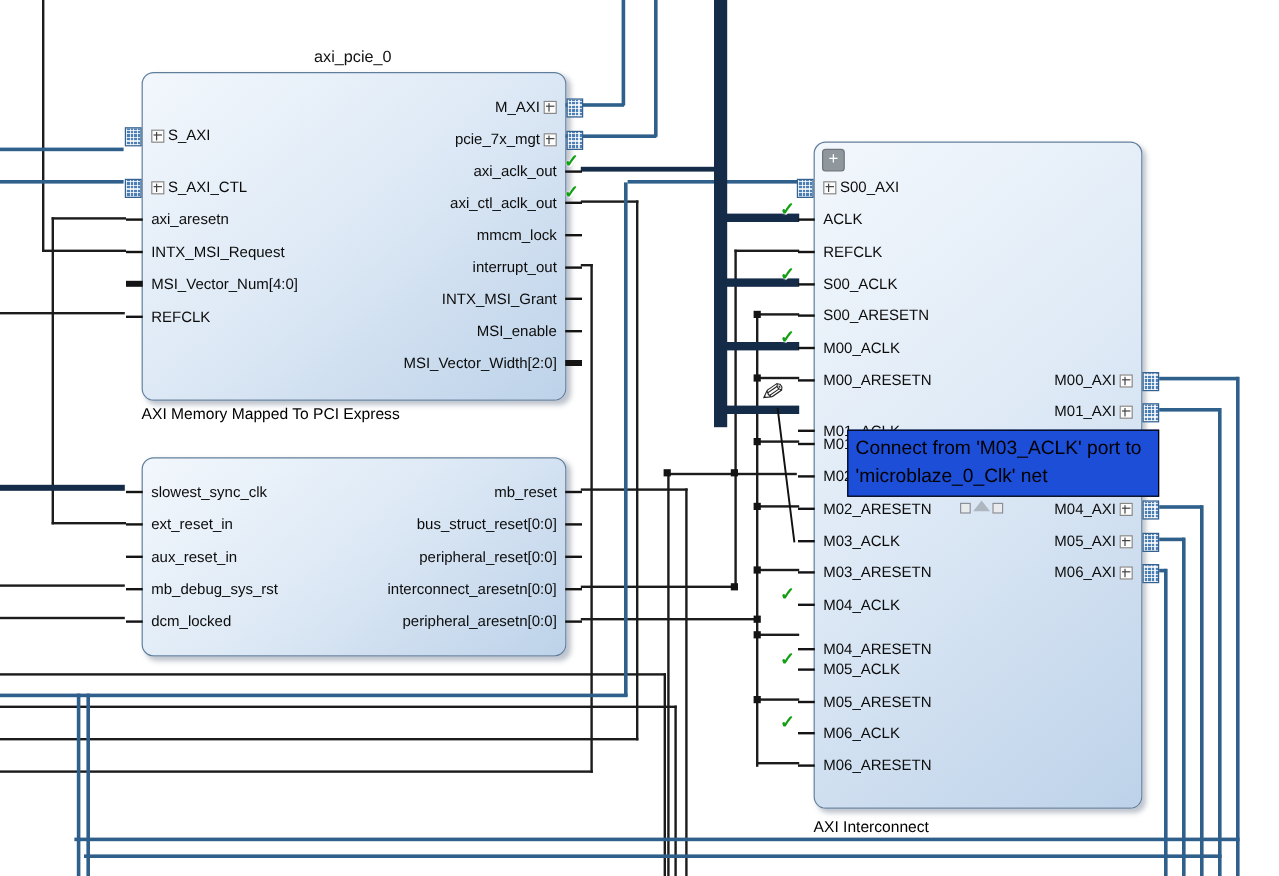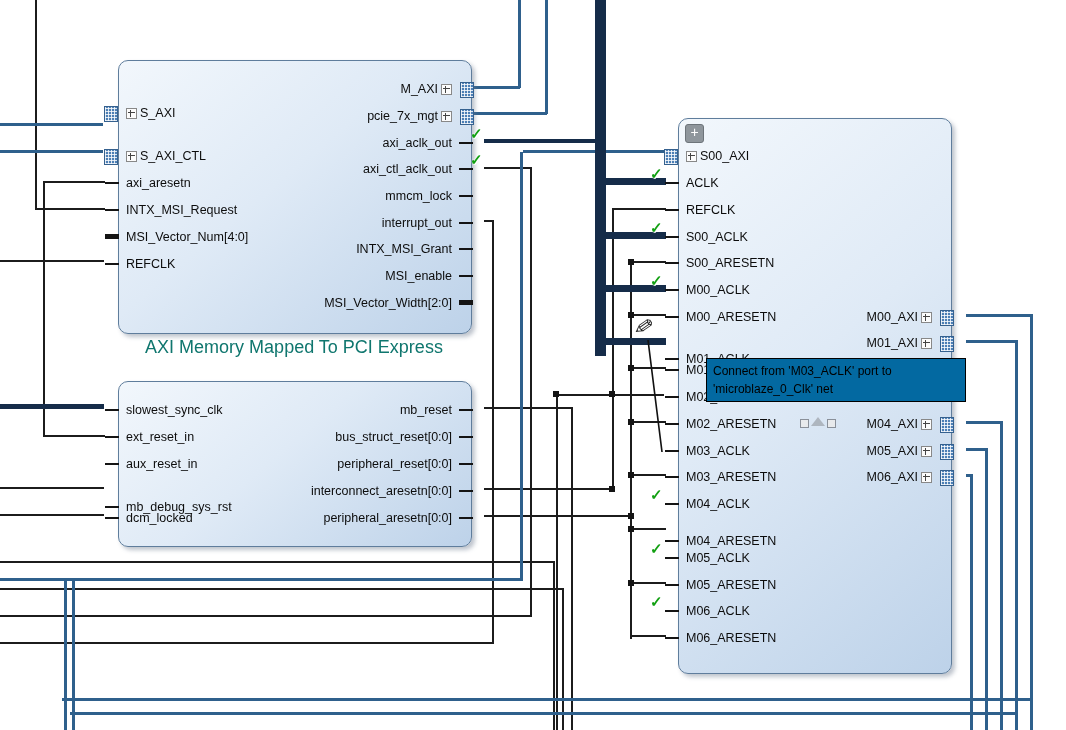--- a/index.html
+++ b/index.html
@@ -3,39 +3,39 @@
 <meta charset="utf-8">
 <style>
   html,body{margin:0;padding:0;background:#fff}
   #canvas{position:relative;width:1066px;height:730px;background:#ffffff;font-family:"Liberation Sans",sans-serif;overflow:hidden}
   .w{position:absolute;background:#1c1c1c}
   .w.blue{background:#2f608c}
   .w.navy{background:#152c49}
   .dot{position:absolute;width:6px;height:6px;background:#141414;z-index:1}
   .block{position:absolute;border:1px solid #5f7d9c;border-radius:10px;background:linear-gradient(140deg,#f2f7fc 0%,#dfeaf6 45%,#bdd2e9 100%);box-shadow:3px 3px 4px rgba(110,125,145,.45);z-index:2}
   .btitle{position:absolute;font-size:13.5px;color:#111;text-align:center;z-index:3}
-  .bcaption{position:absolute;font-size:18px;color:#0f766e;text-align:center;z-index:3}
+  .bcaption{position:absolute;font-size:13px;color:#000000;text-align:left;z-index:3}
   .port{position:absolute;height:18px;display:flex;align-items:center;font-size:12.5px;color:#0c0c0c}
   .port.left{left:0;padding-left:7px}
-  .port.right{right:12px;padding-right:7px;justify-content:flex-start}
+  .port.right{right:0;padding-right:7px;justify-content:flex-start}
   .plabel{white-space:nowrap}
   .stub{position:absolute;top:8px;width:14px;height:2px;background:#141414}
   .port.left .stub{left:-14px}
   .port.right .stub{right:-14px}
   .stub.bold{height:5px;top:6px}
   .ifpin{position:absolute;top:2px;width:12px;height:14px;border:1px solid #35618f;background-image:repeating-linear-gradient(90deg,rgba(255,255,255,.8) 0 1px,transparent 1px 3px),repeating-linear-gradient(0deg,rgba(255,255,255,.8) 0 1px,transparent 1px 3px),linear-gradient(#4c7fb5,#4c7fb5)}
   .port.left .ifpin{left:-15px}
   .port.right .ifpin{right:-15px}
   .plusbox{position:relative;width:9px;height:9px;border:1px solid #888;background:#fcfcfc;flex:none;margin-right:3px}
   .plusbox::before{content:"";position:absolute;left:1px;right:1px;top:3px;height:1px;background:#444}
   .plusbox::after{content:"";position:absolute;top:1px;bottom:1px;left:3px;width:1px;background:#444}
   .port.right .plusbox{margin-right:0;margin-left:3px}
   .check{position:absolute;z-index:6;color:#12a012;font-size:15px;font-weight:bold;text-shadow:0 0 2px #fff,1px 1px 0 #fff}
   .expandbtn{position:absolute;left:6px;top:5px;width:17px;height:17px;background:#8f969c;border:1px solid #6d747a;border-radius:3px;color:#fff;font-size:14px;line-height:15px;text-align:center;z-index:4}
-  #tooltip{position:absolute;left:706px;top:358px;width:246px;background:#0369a1;border:1px solid #000;padding:3px 6px;font-size:12px;line-height:1.5;color:#000;z-index:20}
+  #tooltip{position:absolute;left:706px;top:358px;width:246px;background:#1d4ed8;border:1px solid #000;padding:3px 6px;font-size:16px;line-height:1.5;color:#000;z-index:20}
   #pencil{position:absolute;left:634px;top:314px;font-size:23px;color:#222;z-index:21;transform:scaleX(-1) rotate(-10deg);text-shadow:0 0 2px #fff}
   #dragsvg{position:absolute;left:0;top:0;z-index:8;pointer-events:none}
   .sq{position:absolute;width:7px;height:7px;background:#e8eaec;border:1px solid #8a9099;z-index:5}
   .tri{position:absolute;width:0;height:0;border-left:7px solid transparent;border-right:7px solid transparent;border-bottom:9px solid #aeb6bf;z-index:5}
 </style>
 </head>
 <body>
 
 <div id="canvas">
 
@@ -118,20 +118,21 @@
     <div class="w navy" style="left:604px;top:285px;width:62px;height:7px"></div>
     <div class="w navy" style="left:604px;top:338px;width:62px;height:7px"></div>
     <div class="w navy" style="left:484px;top:139px;width:111px;height:4px"></div>
     <div class="w navy" style="left:0;top:404px;width:104px;height:5px"></div>
   </div>
 
   <svg id="dragsvg" width="1066" height="730">
     <line x1="662" y1="452" x2="648" y2="340" stroke="#111" stroke-width="1.6"></line>
   </svg>
 
+  <div class="btitle" style="left:118px;top:40px;width:352px">axi_pcie_0</div>
   <div class="block" style="left:118px;top:60px;width:352px;height:272px">
     <div class="port left" style="top:43px">
         <i class="ifpin"></i>
         <i class="plusbox"></i>
         <span class="plabel">S_AXI</span>
       </div>
     <div class="port left" style="top:86px">
         <i class="ifpin"></i>
         <i class="plusbox"></i>
         <span class="plabel">S_AXI_CTL</span>
@@ -199,21 +200,21 @@
         <span class="plabel">slowest_sync_clk</span>
       </div>
     <div class="port left" style="top:46px">
         <i class="stub"></i>
         <span class="plabel">ext_reset_in</span>
       </div>
     <div class="port left" style="top:73px">
         <i class="stub"></i>
         <span class="plabel">aux_reset_in</span>
       </div>
-    <div class="port left" style="top:116px">
+    <div class="port left" style="top:100px">
         <i class="stub"></i>
         <span class="plabel">mb_debug_sys_rst</span>
       </div>
     <div class="port left" style="top:127px">
         <i class="stub"></i>
         <span class="plabel">dcm_locked</span>
       </div>
     <div class="port right" style="top:19px">
         <span class="plabel">mb_reset</span>
         <i class="stub"></i>
@@ -334,20 +335,21 @@
         <span class="plabel">M05_AXI</span>
         <i class="plusbox"></i>
         <i class="ifpin"></i>
       </div>
     <div class="port right" style="top:349px">
         <span class="plabel">M06_AXI</span>
         <i class="plusbox"></i>
         <i class="ifpin"></i>
       </div>
   </div>
+  <div class="bcaption" style="left:678px;top:681px;width:272px">AXI Interconnect</div>
 
   <div class="sq" style="left:800px;top:419px"></div>
   <div class="tri" style="left:811px;top:417px"></div>
   <div class="sq" style="left:827px;top:419px"></div>
 
   <div class="check" style="left:470px;top:125px">✓</div>
   <div class="check" style="left:470px;top:151px">✓</div>
   <div class="check" style="left:650px;top:165px">✓</div>
   <div class="check" style="left:650px;top:219px">✓</div>
   <div class="check" style="left:650px;top:272px">✓</div>

